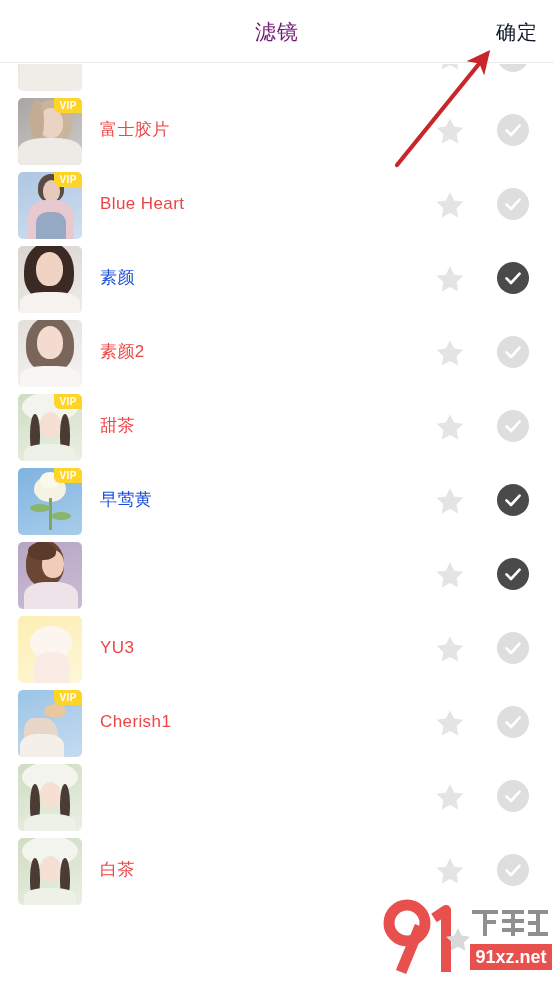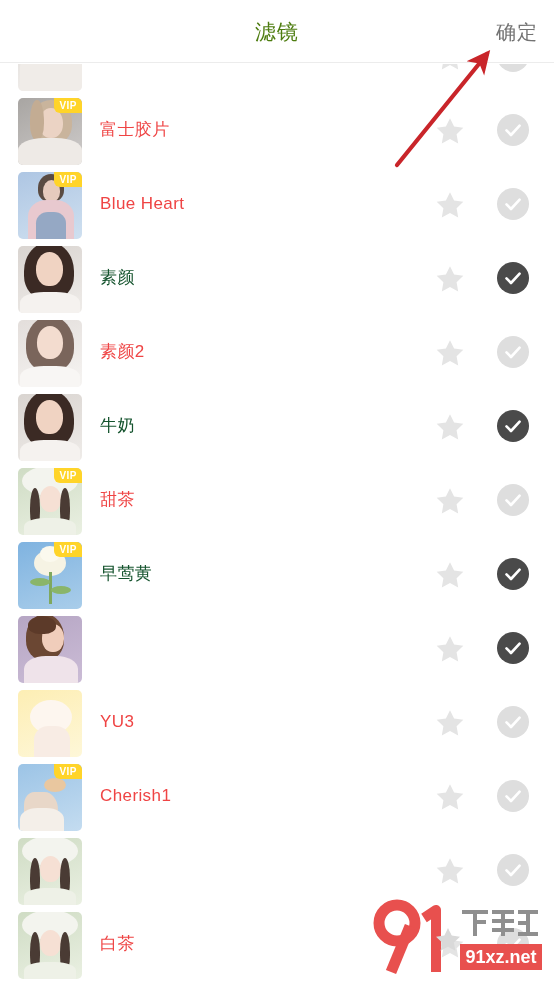--- a/index.html
+++ b/index.html
@@ -118,21 +118,21 @@
   .row-label {
     position: absolute;
     left: 100px;
     top: 0;
     height: 74px;
     line-height: 74px;
     font-size: 17px;
     letter-spacing: 0.4px;
     white-space: nowrap;
   }
-  .row-label.on  { color: #14532d; }
+  .row-label.on  { color: #1d4ed8; }
   .row-label.off { color: #ef4444; }
 
   .star-btn {
     position: absolute;
     left: 434px;
     top: 21px;
     width: 32px; height: 32px;
     cursor: pointer;
   }
   .star-btn svg { display: block; }
@@ -153,35 +153,35 @@
   .arrow-layer {
     position: absolute;
     inset: 0;
     pointer-events: none;
     z-index: 40;
   }
 
   
   .watermark {
     position: absolute;
-    right: 12px;
+    right: 2px;
     bottom: 4px;
     z-index: 30;
     pointer-events: none;
     text-align: center;
   }
 </style>
 </head>
 <body>
 
 <div id="app">
 
   <div class="header">
-    <div class="header-title" style="color: #4d7c0f;">滤镜</div>
-    <div class="header-confirm" style="color: #737373;">确定</div>
+    <div class="header-title" style="color: #701a75;">滤镜</div>
+    <div class="header-confirm" style="color: #0f172a;">确定</div>
   </div>
 
   <div class="list">
     <div class="list-inner" id="list-inner">
         <div class="row">
           <div class="thumb-wrap">
             <div class="thumb">
               <div class="sky" style="background:linear-gradient(160deg,#dfdbd8,#f4f1ee)"></div>
               <div class="body" style="left:2px;top:26px;width:62px;height:44px;background:#f0ece8"></div>
             </div>
@@ -274,41 +274,20 @@
               <div class="body" style="left:2px;top:46px;width:60px;height:26px;background:#f8f6f4"></div>
             </div>
           </div>
           <div class="row-label off">素颜2</div>
           <div class="star-btn">
             <svg width="32" height="32" viewBox="0 0 32 32">
               <path d="M16 4.2 L20.1 12.5 L29.3 13.8 L22.6 20.3 L24.2 29.4 L16 25.1 L7.8 29.4 L9.4 20.3 L2.7 13.8 L11.9 12.5 Z" fill="#e4e4e4"></path>
             </svg>
           </div>
           <div class="check-btn off">
-            <svg width="32" height="32" viewBox="0 0 32 32">
-              <path d="M9.5 16.4 L14 21 L22.6 11.6" stroke="#ffffff" stroke-width="2.6" fill="none" stroke-linecap="round" stroke-linejoin="round"></path>
-            </svg>
-          </div>
-        </div>
-        <div class="row">
-          <div class="thumb-wrap">
-            <div class="thumb">
-              <div class="sky" style="background:linear-gradient(160deg,#d9d4d0,#efece9)"></div>
-              <div class="hair" style="left:6px;top:-4px;width:50px;height:58px;background:#3b2a24"></div>
-              <div class="face" style="left:18px;top:6px;width:27px;height:34px;background:#f0d3c2"></div>
-              <div class="body" style="left:2px;top:46px;width:60px;height:26px;background:#f5f2ef"></div>
-            </div>
-          </div>
-          <div class="row-label on">牛奶</div>
-          <div class="star-btn">
-            <svg width="32" height="32" viewBox="0 0 32 32">
-              <path d="M16 4.2 L20.1 12.5 L29.3 13.8 L22.6 20.3 L24.2 29.4 L16 25.1 L7.8 29.4 L9.4 20.3 L2.7 13.8 L11.9 12.5 Z" fill="#e4e4e4"></path>
-            </svg>
-          </div>
-          <div class="check-btn on">
             <svg width="32" height="32" viewBox="0 0 32 32">
               <path d="M9.5 16.4 L14 21 L22.6 11.6" stroke="#ffffff" stroke-width="2.6" fill="none" stroke-linecap="round" stroke-linejoin="round"></path>
             </svg>
           </div>
         </div>
         <div class="row">
           <div class="thumb-wrap">
             <div class="thumb">
               <div class="sky" style="background:linear-gradient(160deg,#cfdcc4,#eaf0e2)"></div>
               <div class="hat" style="left:4px;top:-2px;width:56px;height:30px;background:#f3f4ee"></div>

